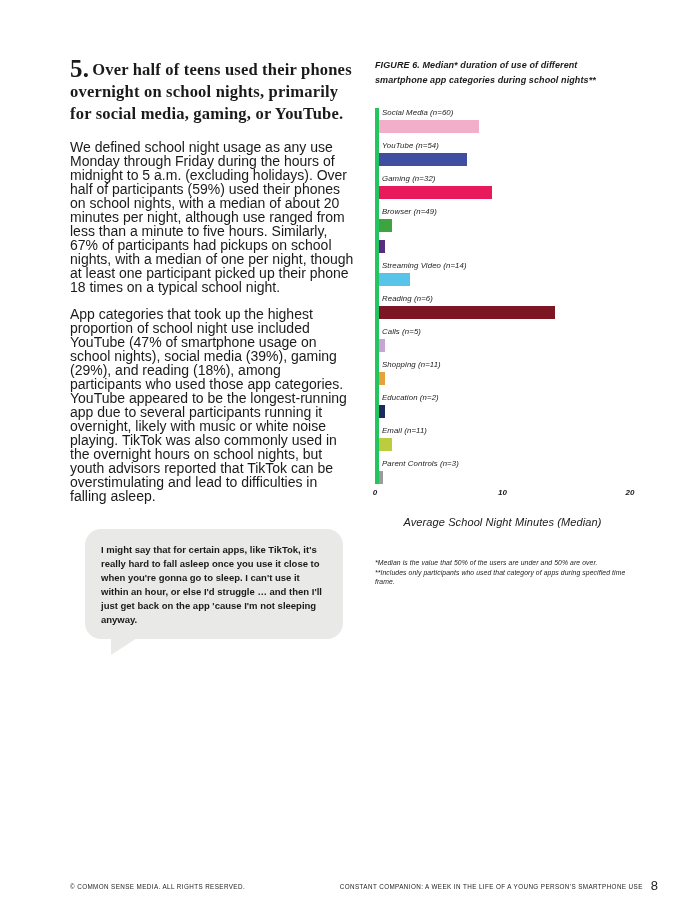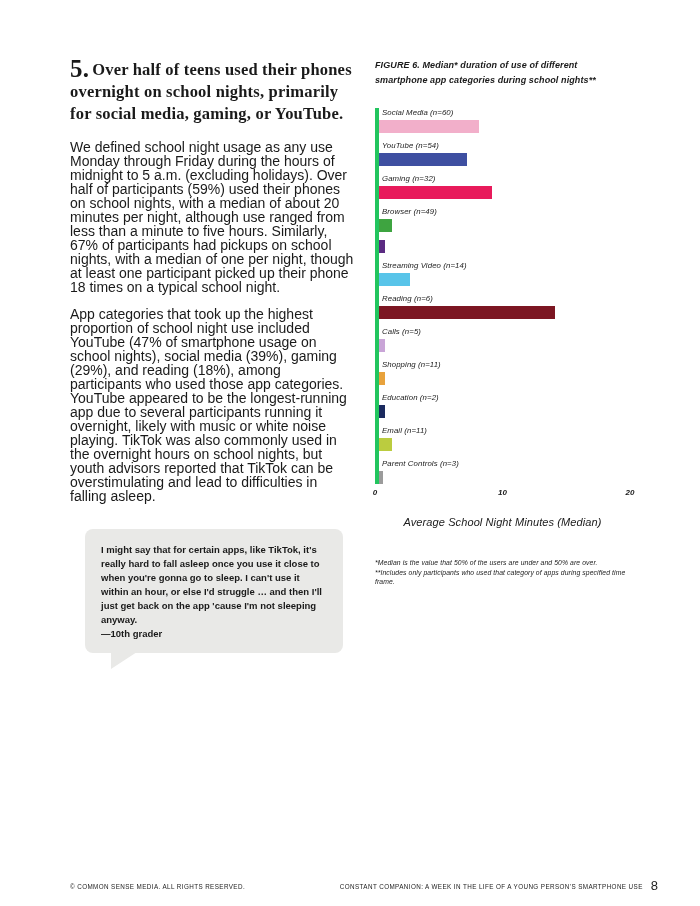--- a/index.html
+++ b/index.html
@@ -39,21 +39,21 @@
     font-size: 14px;
     line-height: 14px;
     margin: 0 0 13px 0;
     text-align: left;
   }
   .quote-bubble {
     margin: 26px 0 0 15px;
     width: 258px;
     box-sizing: border-box;
     background: #e9e9e7;
-    border-radius: 8px;
+    border-radius: 16px;
     padding: 14px 16px 12px 16px;
     position: relative;
     font-weight: bold;
     font-size: 9.5px;
     line-height: 14px;
   }
   .quote-bubble::after {
     content: "";
     position: absolute;
     left: 26px;
@@ -134,21 +134,20 @@
   <div class="left-col">
     <h1 class="heading"><span class="num">5.</span><span>Over half of teens used their phones overnight on school nights, primarily for social media, gaming, or YouTube.</span></h1>
 
     <div class="body-text">
       <p>We defined school night usage as any use Monday through Friday during the hours of midnight to 5 a.m. (excluding holidays). Over half of participants (59%) used their phones on school nights, with a median of about 20 minutes per night, although use ranged from less than a minute to five hours. Similarly, 67% of participants had pickups on school nights, with a median of one per night, though at least one participant picked up their phone 18 times on a typical school night.</p>
       <p>App categories that took up the highest proportion of school night use included YouTube (47% of smartphone usage on school nights), social media (39%), gaming (29%), and reading (18%), among participants who used those app categories. YouTube appeared to be the longest-running app due to several participants running it overnight, likely with music or white noise playing. TikTok was also commonly used in the overnight hours on school nights, but youth advisors reported that TikTok can be overstimulating and lead to difficulties in falling asleep.</p>
     </div>
 
     <div class="quote-bubble">
       <p class="quote-text">I might say that for certain apps, like TikTok, it's really hard to fall asleep once you use it close to when you're gonna go to sleep. I can't use it within an hour, or else I'd struggle … and then I'll just get back on the app 'cause I'm not sleeping anyway.</p>
-      <p class="quote-attrib">—10th grader</p>
     </div>
   </div>
 
   <div class="right-col">
     <div class="figure-title">FIGURE 6. Median* duration of use of different smartphone app categories during school nights**</div>
 
     <div class="chart" id="chart">
         <div class="chart-row">
           <div class="bar-label">Social Media (n=60)</div>
           <div class="bar" style="width: 40%; background: rgb(242, 175, 202);"></div>

